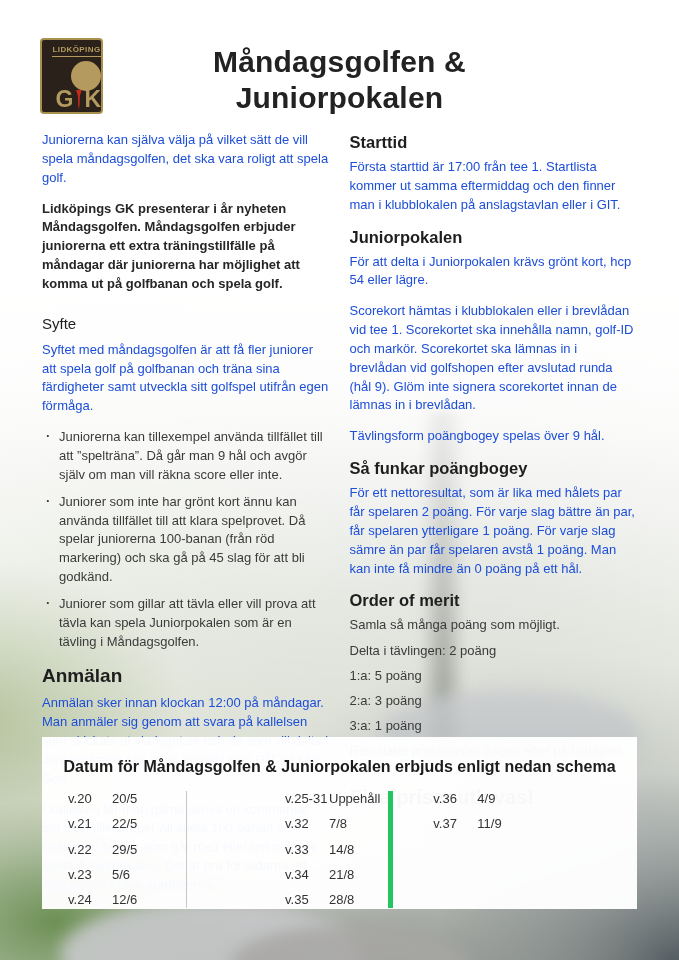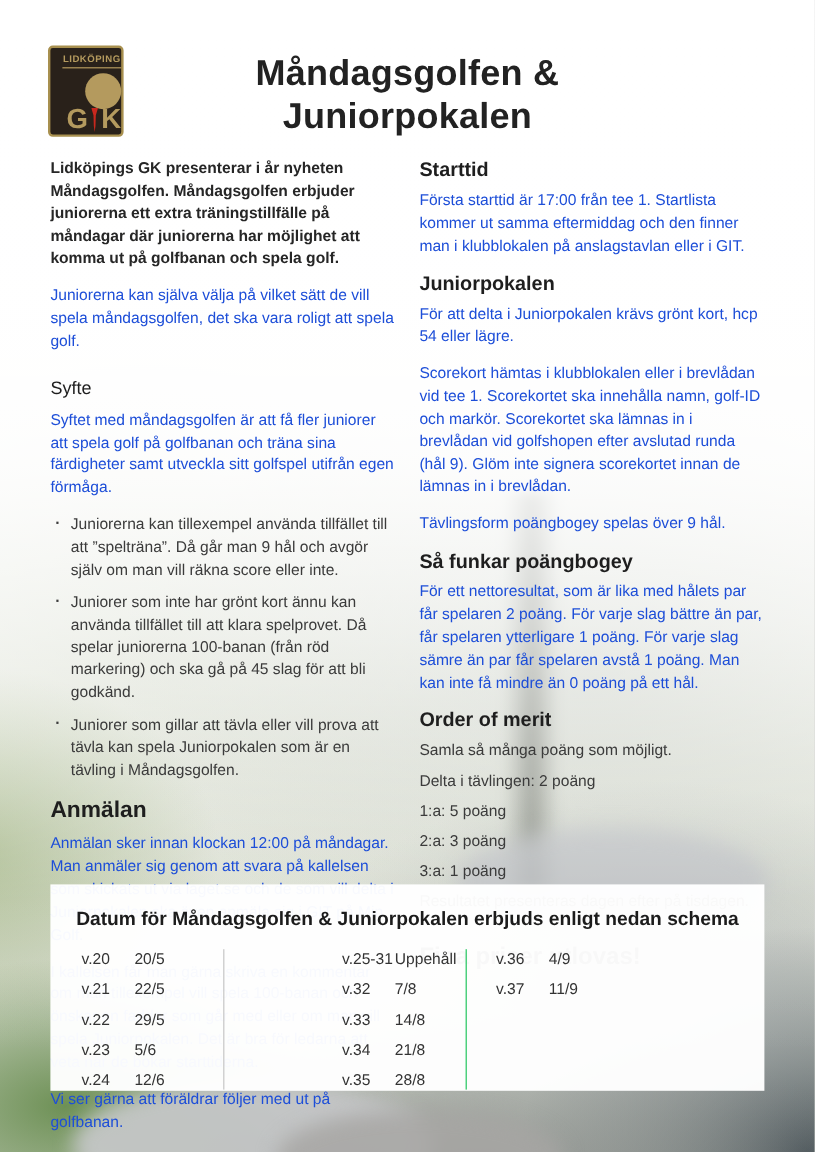--- a/index.html
+++ b/index.html
@@ -106,21 +106,21 @@
     overflow: hidden;
   }
   .schedule-title {
     text-align: center; font-size: 16px; font-weight: bold; color: #1c1c1c;
     margin-bottom: 15px;
   }
   .schedule-cols { display: flex; align-items: stretch; }
   .sched-col { display: flex; flex-direction: column; gap: 9px; }
   .sched-col.c1 { flex: 0 0 144px; padding-left: 26px; justify-content: center; }
   .sched-col.c2 { flex: 0 0 199px; padding-left: 98px; border-left: 1px solid #c6c6c6; }
-  .sched-col.c3 { flex: 1 1 auto;  padding-left: 24px; border-left: 1px solid #22c55e; }
+  .sched-col.c3 { flex: 1 1 auto;  padding-left: 40px; border-left: 5px solid #22c55e; }
   .sched-row { display: flex; font-size: 13px; line-height: 1.25; color: #333; }
   .sched-row .wk { flex: 0 0 44px; white-space: nowrap; }
   .sched-row .dt { flex: 1 1 auto; padding-right: 8px; }
 </style>
 </head>
 <body>
 
 <div class="page">
   <div class="bg-photo"></div>
   <div class="bg-trunk"></div>
@@ -141,36 +141,35 @@
       </div>
     </div>
 
     <div class="title">
       <div>Måndagsgolfen &amp;</div>
       <div>Juniorpokalen</div>
     </div>
 
     <div class="cols">
       <div class="col">
+        <p class="body-text">Juniorerna kan själva välja på vilket sätt de vill spela måndagsgolfen, det ska vara roligt att spela golf.</p>
         <p class="body-text intro-bold">Lidköpings GK presenterar i år nyheten Måndags­golfen. Måndagsgolfen erbjuder juniorerna ett extra träningstillfälle på måndagar där juniorerna har möjlighet att komma ut på golfbanan och spela golf.</p>
-        <p class="body-text">Juniorerna kan själva välja på vilket sätt de vill spela måndagsgolfen, det ska vara roligt att spela golf.</p>
 
         <h2 class="h-big">Syfte</h2>
         <p class="body-text">Syftet med måndagsgolfen är att få fler juniorer att spela golf på golfbanan och träna sina färdigheter samt utveckla sitt golfspel utifrån egen förmåga.</p>
 
         <ul class="bullets">
           <li>Juniorerna kan tillexempel använda tillfället till att ”spelträna”. Då går man 9 hål och avgör själv om man vill räkna score eller inte.</li>
           <li>Juniorer som inte har grönt kort ännu kan använda tillfället till att klara spelprovet. Då spelar juniorerna 100-banan (från röd markering) och ska gå på 45 slag för att bli godkänd.</li>
           <li>Juniorer som gillar att tävla eller vill prova att tävla kan spela Juniorpokalen som är en tävling i Måndagsgolfen.</li>
         </ul>
 
         <h3 class="h-med">Anmälan</h3>
         <p class="body-text">Anmälan sker innan klockan 12:00 på måndagar. Man anmäler sig genom att svara på kallelsen som skickats ut via laget.se och de som vill delta i Juniorpokalen ska även anmäla sig i GIT på Min Golf.</p>
         <p class="body-text">I kallelsen får man gärna skriva en kommentar om man tillexempel vill spela 100-banan och önskar en fadder som går med eller om man vill spela Juniorpokalen. Det är bra för ledarna att veta när de bokar starttiderna.</p>
-        <p class="body-text">Vi ser gärna att föräldrar följer med ut på golfbanan.</p>
       </div>
 
       <div class="col">
         <h4 class="h-small first">Starttid</h4>
         <p class="body-text">Första starttid är 17:00 från tee 1. Startlista kommer ut samma eftermiddag och den finner man i klubblokalen på anslagstavlan eller i GIT.</p>
 
         <h4 class="h-small">Juniorpokalen</h4>
         <p class="body-text">För att delta i Juniorpokalen krävs grönt kort, hcp 54 eller lägre.</p>
         <p class="body-text">Scorekort hämtas i klubblokalen eller i brevlådan vid tee 1. Scorekortet ska innehålla namn, golf-ID och markör. Scorekortet ska lämnas in i brevlådan vid golfshopen efter avslutad runda (hål 9). Glöm inte signera scorekortet innan de lämnas in i brevlådan.</p>
         <p class="body-text">Tävlingsform poängbogey spelas över 9 hål.</p>

